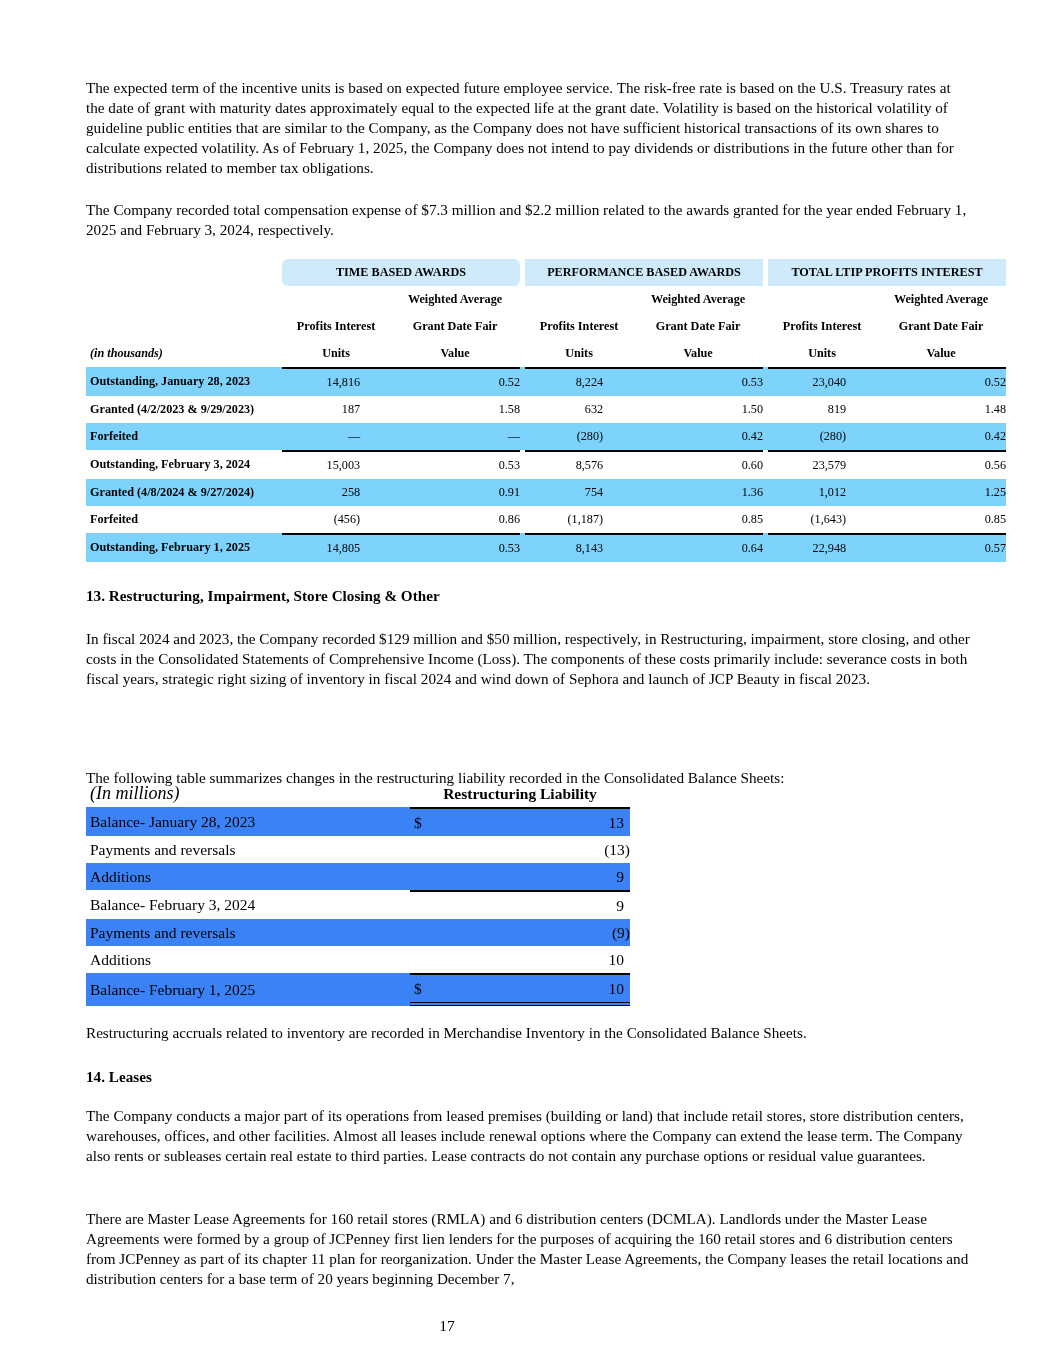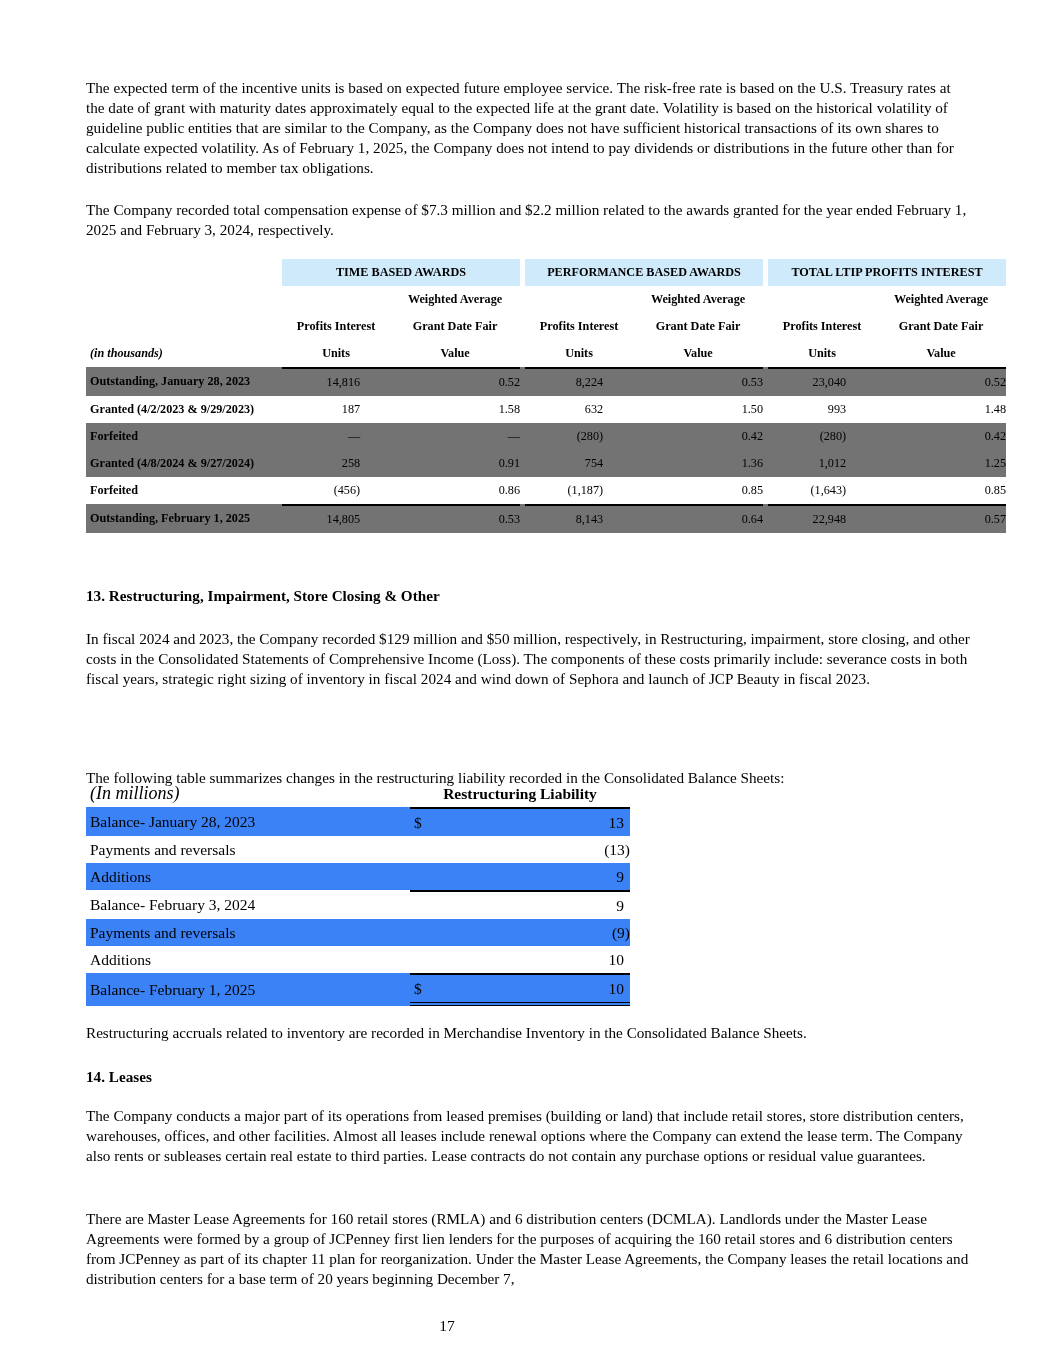--- a/index.html
+++ b/index.html
@@ -21,21 +21,21 @@
     }
     table.ltip td, table.ltip th { padding: 0; height: 27px; }
     table.ltip .grp {
       background: #cfeafb; font-weight: bold; text-align: center; height: 27px;
     }
     table.ltip .gap { width: 5px; }
     table.ltip .hd { font-weight: bold; text-align: center; }
     table.ltip .lbl { font-weight: bold; padding-left: 4px; width: 192px; white-space: nowrap; }
     table.ltip .lbl-i { font-style: italic; font-weight: bold; padding-left: 4px; }
     table.ltip .num { text-align: right; padding-right: 0; }
-    table.ltip tr.shade td.cell { background: #737373; }
+    table.ltip tr.shade td.cell { background: #7dd3fc; }
     table.ltip .bt { border-top: 2px solid #000; }
 
     
     table.rl {
       position: absolute; left: 86px; top: 780px;
       border-collapse: separate; border-spacing: 0;
       font-size: 15.5px; font-family: "Liberation Serif", serif;
     }
     table.rl td { padding: 0; height: 27px; }
     table.rl .c1 { width: 320px; padding-left: 4px; }
@@ -56,21 +56,21 @@
   <p class="para">The expected term of the incentive units is based on expected future employee service.  The risk-free rate is based on the U.S. Treasury rates at the date of grant with maturity dates approximately equal to the expected life at the grant date.  Volatility is based on the historical volatility of guideline public entities that are similar to the Company, as the Company does not have sufficient historical transactions of its own shares to calculate expected volatility.  As of February 1, 2025, the Company does not intend to pay dividends or distributions in the future other than for distributions related to member tax obligations.</p>
 </div>
 <div class="abs" style="top:200px;">
   <p class="para">The Company recorded total compensation expense of $7.3 million and $2.2 million related to the awards granted for the year ended February 1, 2025 and February 3, 2024, respectively.</p>
 </div>
 
 <table class="ltip">
   <tbody>
       <tr>
     <td style="width:196px;"></td>
-    <td class="grp" colspan="2" style="width:238px;">TIME BASED AWARDS</td>
+    <td class="grp" colspan="2" style="width:238px;border-radius:6px;">TIME BASED AWARDS</td>
     <td class="gap"></td>
     <td class="grp" colspan="2" style="width:238px;">PERFORMANCE BASED AWARDS</td>
     <td class="gap"></td>
     <td class="grp" colspan="2" style="width:238px;">TOTAL LTIP PROFITS INTEREST</td>
   </tr>
   <tr>
     <td></td>
     <td></td>
         <td class="hd">Weighted Average</td>
     <td class="gap"></td>
@@ -116,36 +116,47 @@
   </tr>
 
   <tr>
     <td class="cell lbl">Granted (4/2/2023 &amp; 9/29/2023)</td>
     <td class="cell num" style="padding-right:30px;">187</td>
     <td class="cell num">1.58</td>
     <td class="cell gap"></td>
     <td class="cell num" style="padding-right:30px;">632</td>
     <td class="cell num">1.50</td>
     <td class="cell gap"></td>
-    <td class="cell num" style="padding-right:30px;">993</td>
+    <td class="cell num" style="padding-right:30px;">819</td>
     <td class="cell num">1.48</td>
   </tr>
 
   <tr class="shade">
     <td class="cell lbl">Forfeited</td>
     <td class="cell num" style="padding-right:30px;">—</td>
     <td class="cell num">—</td>
     <td class="cell gap"></td>
     <td class="cell num" style="padding-right:30px;">(280)</td>
     <td class="cell num">0.42</td>
     <td class="cell gap"></td>
     <td class="cell num" style="padding-right:30px;">(280)</td>
     <td class="cell num">0.42</td>
   </tr>
 
+  <tr>
+    <td class="cell lbl">Outstanding, February 3, 2024</td>
+    <td class="cell num bt" style="padding-right:30px;">15,003</td>
+    <td class="cell num bt">0.53</td>
+    <td class="cell gap"></td>
+    <td class="cell num bt" style="padding-right:30px;">8,576</td>
+    <td class="cell num bt">0.60</td>
+    <td class="cell gap"></td>
+    <td class="cell num bt" style="padding-right:30px;">23,579</td>
+    <td class="cell num bt">0.56</td>
+  </tr>
 
   <tr class="shade">
     <td class="cell lbl">Granted (4/8/2024 &amp; 9/27/2024)</td>
     <td class="cell num" style="padding-right:30px;">258</td>
     <td class="cell num">0.91</td>
     <td class="cell gap"></td>
     <td class="cell num" style="padding-right:30px;">754</td>
     <td class="cell num">1.36</td>
     <td class="cell gap"></td>
     <td class="cell num" style="padding-right:30px;">1,012</td>

